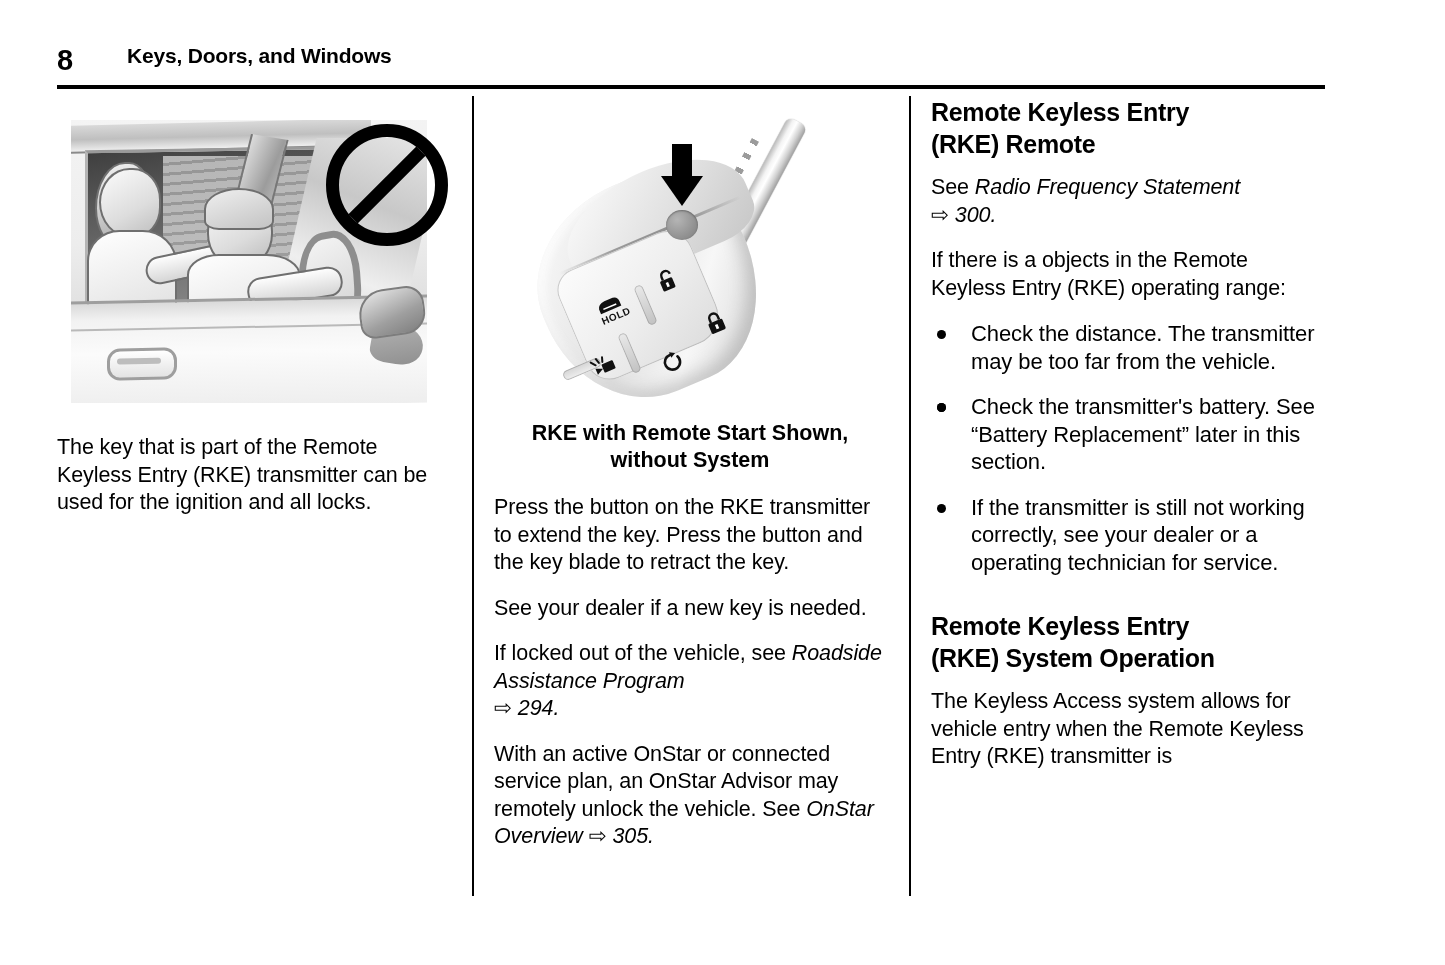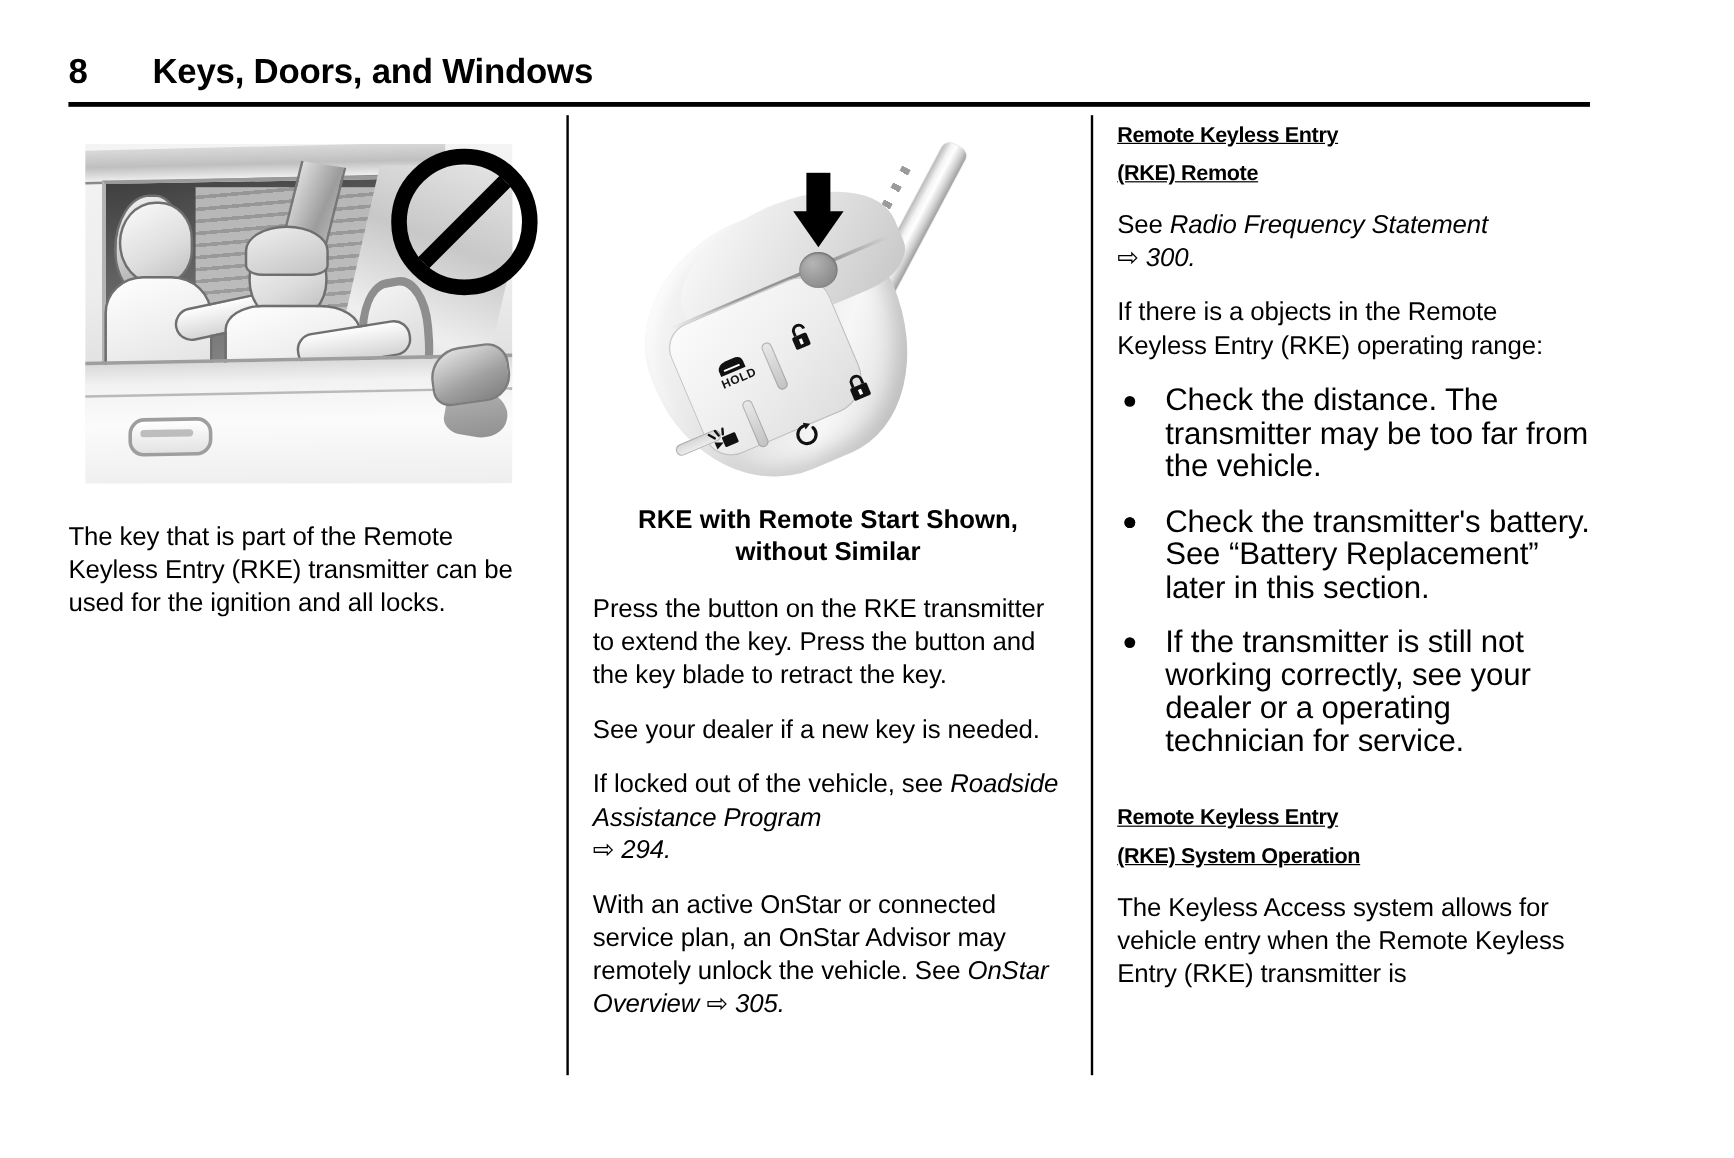--- a/index.html
+++ b/index.html
@@ -29,21 +29,21 @@
     left: 0;
     top: 0;
     font-size: 29px;
     font-weight: bold;
     letter-spacing: -0.2px;
   }
   .header-title {
     position: absolute;
     left: 70px;
     top: 0;
-    font-size: 29px;
+    font-size: 21px;
     font-weight: bold;
     letter-spacing: -0.2px;
   }
   .header-rule {
     position: absolute;
     left: 0;
     top: 41px;
     width: 1268px;
     height: 4px;
     background: #000000;
@@ -80,41 +80,40 @@
   .fig-caption {
     margin: 0 0 20px 0;
     font-size: 21.5px;
     line-height: 27px;
     font-weight: bold;
     text-align: center;
   }
 
   h2.section-head {
     margin: 0 0 14px 0;
-    font-size: 18px;
+    font-size: 25px;
     line-height: 32px;
     font-weight: bold;
     letter-spacing: -0.3px;
-    text-decoration: underline;
   }
   h2.section-head.spaced-top { margin-top: 34px; }
 
   em, .italic { font-style: italic; }
 
   
   ul.bullets {
     list-style: none;
     margin: 0;
     padding: 0;
   }
   ul.bullets li {
     position: relative;
     padding-left: 40px;
     margin-bottom: 18px;
-    font-size: 26px;
+    font-size: 22px;
     line-height: 27.5px;
     letter-spacing: -0.1px;
   }
   ul.bullets li:last-child { margin-bottom: 0; }
   ul.bullets li .bullet-dot {
     position: absolute;
     left: 6px;
     top: 10px;
     width: 9px;
     height: 9px;
@@ -576,21 +575,21 @@
 
       <div class="f2-arrow">
         <div class="f2-arrow-stem"></div>
         <div class="f2-arrow-head"></div>
       </div>
     </div>
   </div>
 
   <div class="fig-caption">
     <span>RKE with Remote Start Shown,</span><br>
-    <span>without Similar</span>
+    <span>without System</span>
   </div>
 
   <p class="body-text">Press the button on the RKE transmitter to extend the key. Press the button and the key blade to retract the key.</p>
   <p class="body-text">See your dealer if a new key is needed.</p>
 
   <p class="body-text"><span>If locked out of the vehicle, see </span><em>Roadside Assistance Program</em><br><em><span class="pageref-arrow">⇨</span> <span>294</span><span>.</span></em></p>
 
   <p class="body-text"><span>With an active OnStar or connected service plan, an OnStar Advisor may remotely unlock the vehicle. See </span><em>OnStar Overview</em> <em><span class="pageref-arrow">⇨</span> <span>305</span><span>.</span></em></p>
 </div>
 

